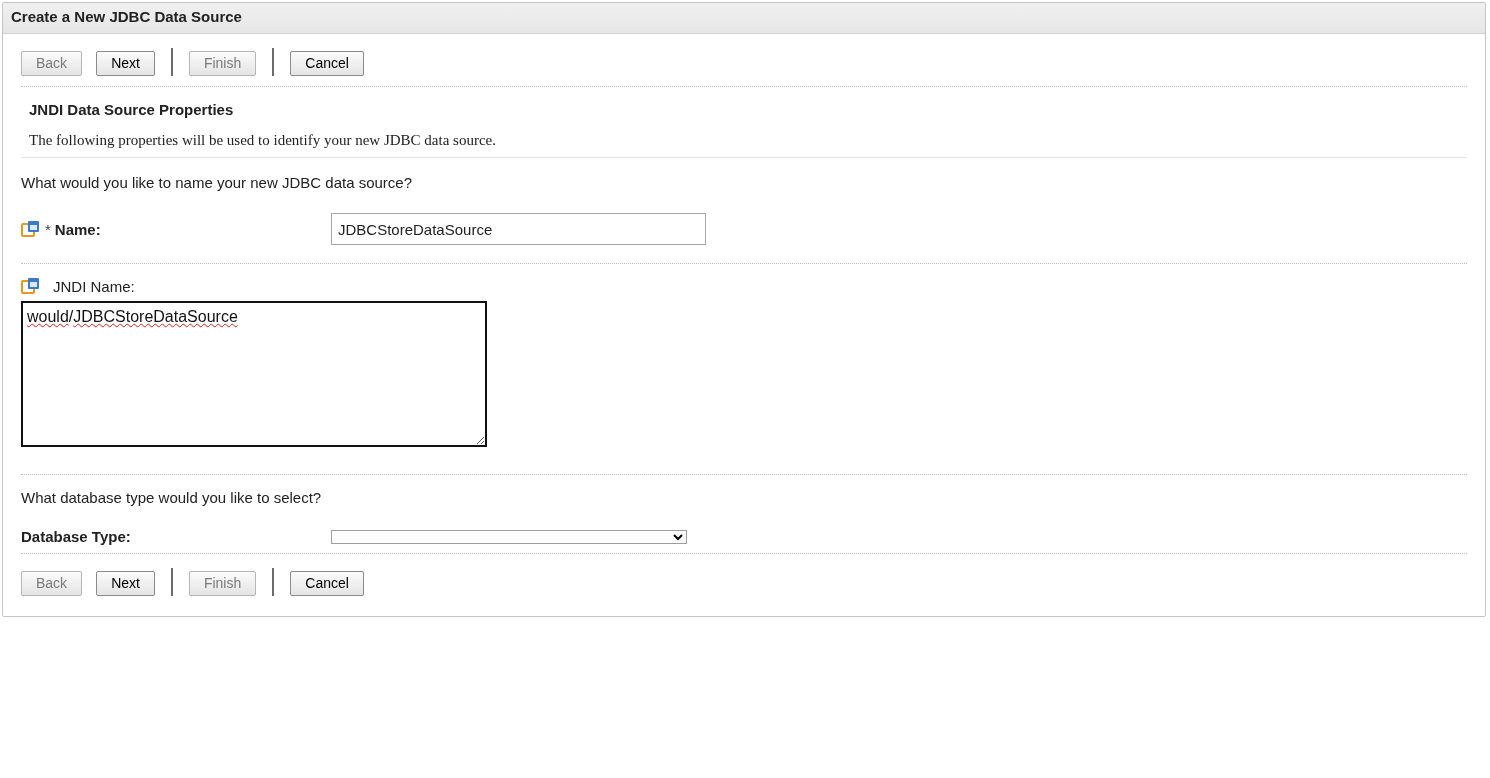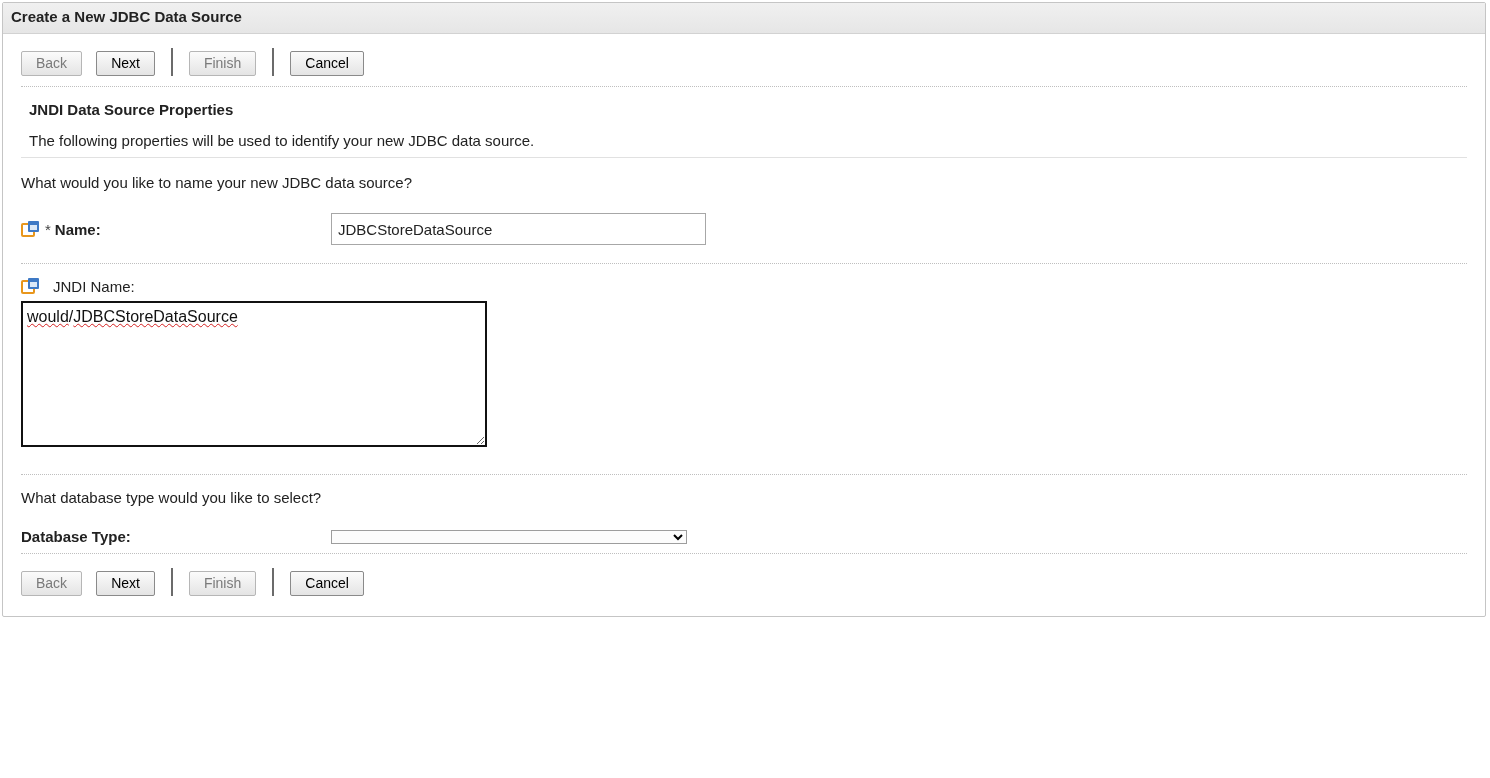--- a/index.html
+++ b/index.html
@@ -64,20 +64,21 @@
   }
   .section-heading {
     font-weight: bold;
     font-size: 15px;
     margin: 0 0 14px 8px;
   }
   .intro-text {
     margin: 0 0 8px 8px;
     font-size: 15px;
     color: #222;
+    font-family: Liberation Serif, serif;
   }
   .req-hint {
     color: #777;
     font-size: 14px;
     margin: 0 0 18px 0;
   }
   .solid-hr {
     border: none;
     border-top: 1px solid #e1e1e1;
     margin: 0 0 16px 0;

